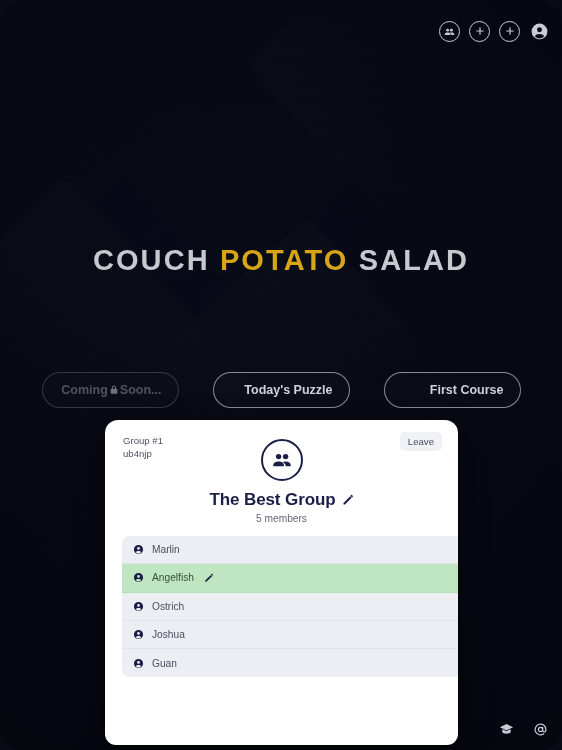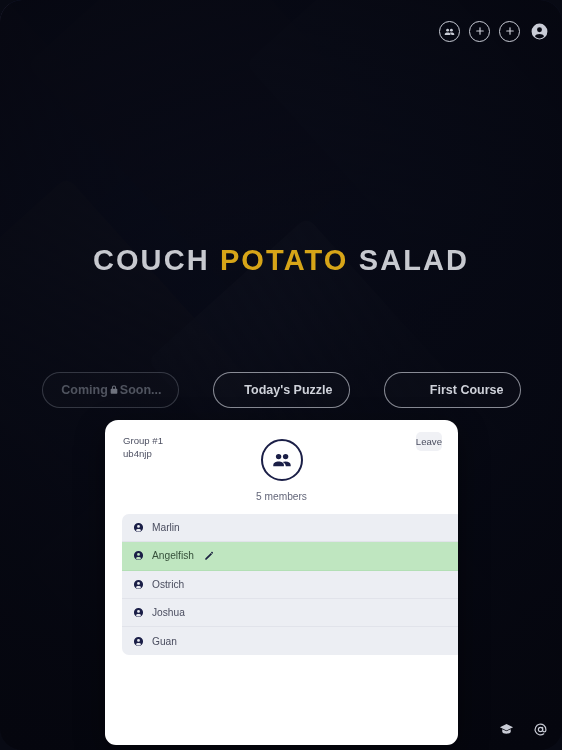--- a/index.html
+++ b/index.html
@@ -201,21 +201,21 @@
   }
   .leave-btn {
     position: absolute;
     right: 2px; top: 0px;
     background: #f0f1f5;
     color: #4a4d5f;
     border: none;
     border-radius: 5px;
     font-size: 9.6px;
     font-family: inherit;
-    padding: 4px 0;
+    padding: 4px 8px;
     cursor: pointer;
   }
   .group-avatar {
     position: absolute;
     left: 50%;
     top: 7px;
     transform: translateX(-50%);
     width: 42px; height: 42px;
     border-radius: 50%;
     border: 2.2px solid #1b1f47;
@@ -405,20 +405,29 @@
           <circle cx="8.6" cy="8.6" r="2.7"></circle>
           <circle cx="15.6" cy="8.6" r="2.7"></circle>
           <path d="M3.3 17.2c0-2.3 2.4-3.6 5.3-3.6s5.3 1.3 5.3 3.6v1.1H3.3z"></path>
           <path d="M12.4 13.9c1-.3 2.1-.5 3.2-.5 2.9 0 5.1 1.3 5.1 3.6v1.3h-4.9c0-1.8-1.3-3.5-3.4-4.4z"></path>
         </svg>
       </div>
 
       <button class="leave-btn">Leave</button>
     </div>
 
+    <div class="group-title">
+      <span>The Best Group</span>
+      <span class="pencil">
+        <svg width="12" height="12" viewBox="0 0 24 24" fill="currentColor">
+          <path d="M3 18.1V21h2.9L19.3 7.6l-2.9-2.9z"></path>
+          <path d="M21.5 5.3a1.1 1.1 0 000-1.6L19.8 2a1.1 1.1 0 00-1.6 0l-1.5 1.5 3.3 3.3z"></path>
+        </svg>
+      </span>
+    </div>
 
     <div class="group-count">5 members</div>
 
 
 
     <div class="member-list">
 
       <div class="member-row">
         <span class="member-icon">
           <svg width="11" height="11" viewBox="0 0 24 24" fill="currentColor">

